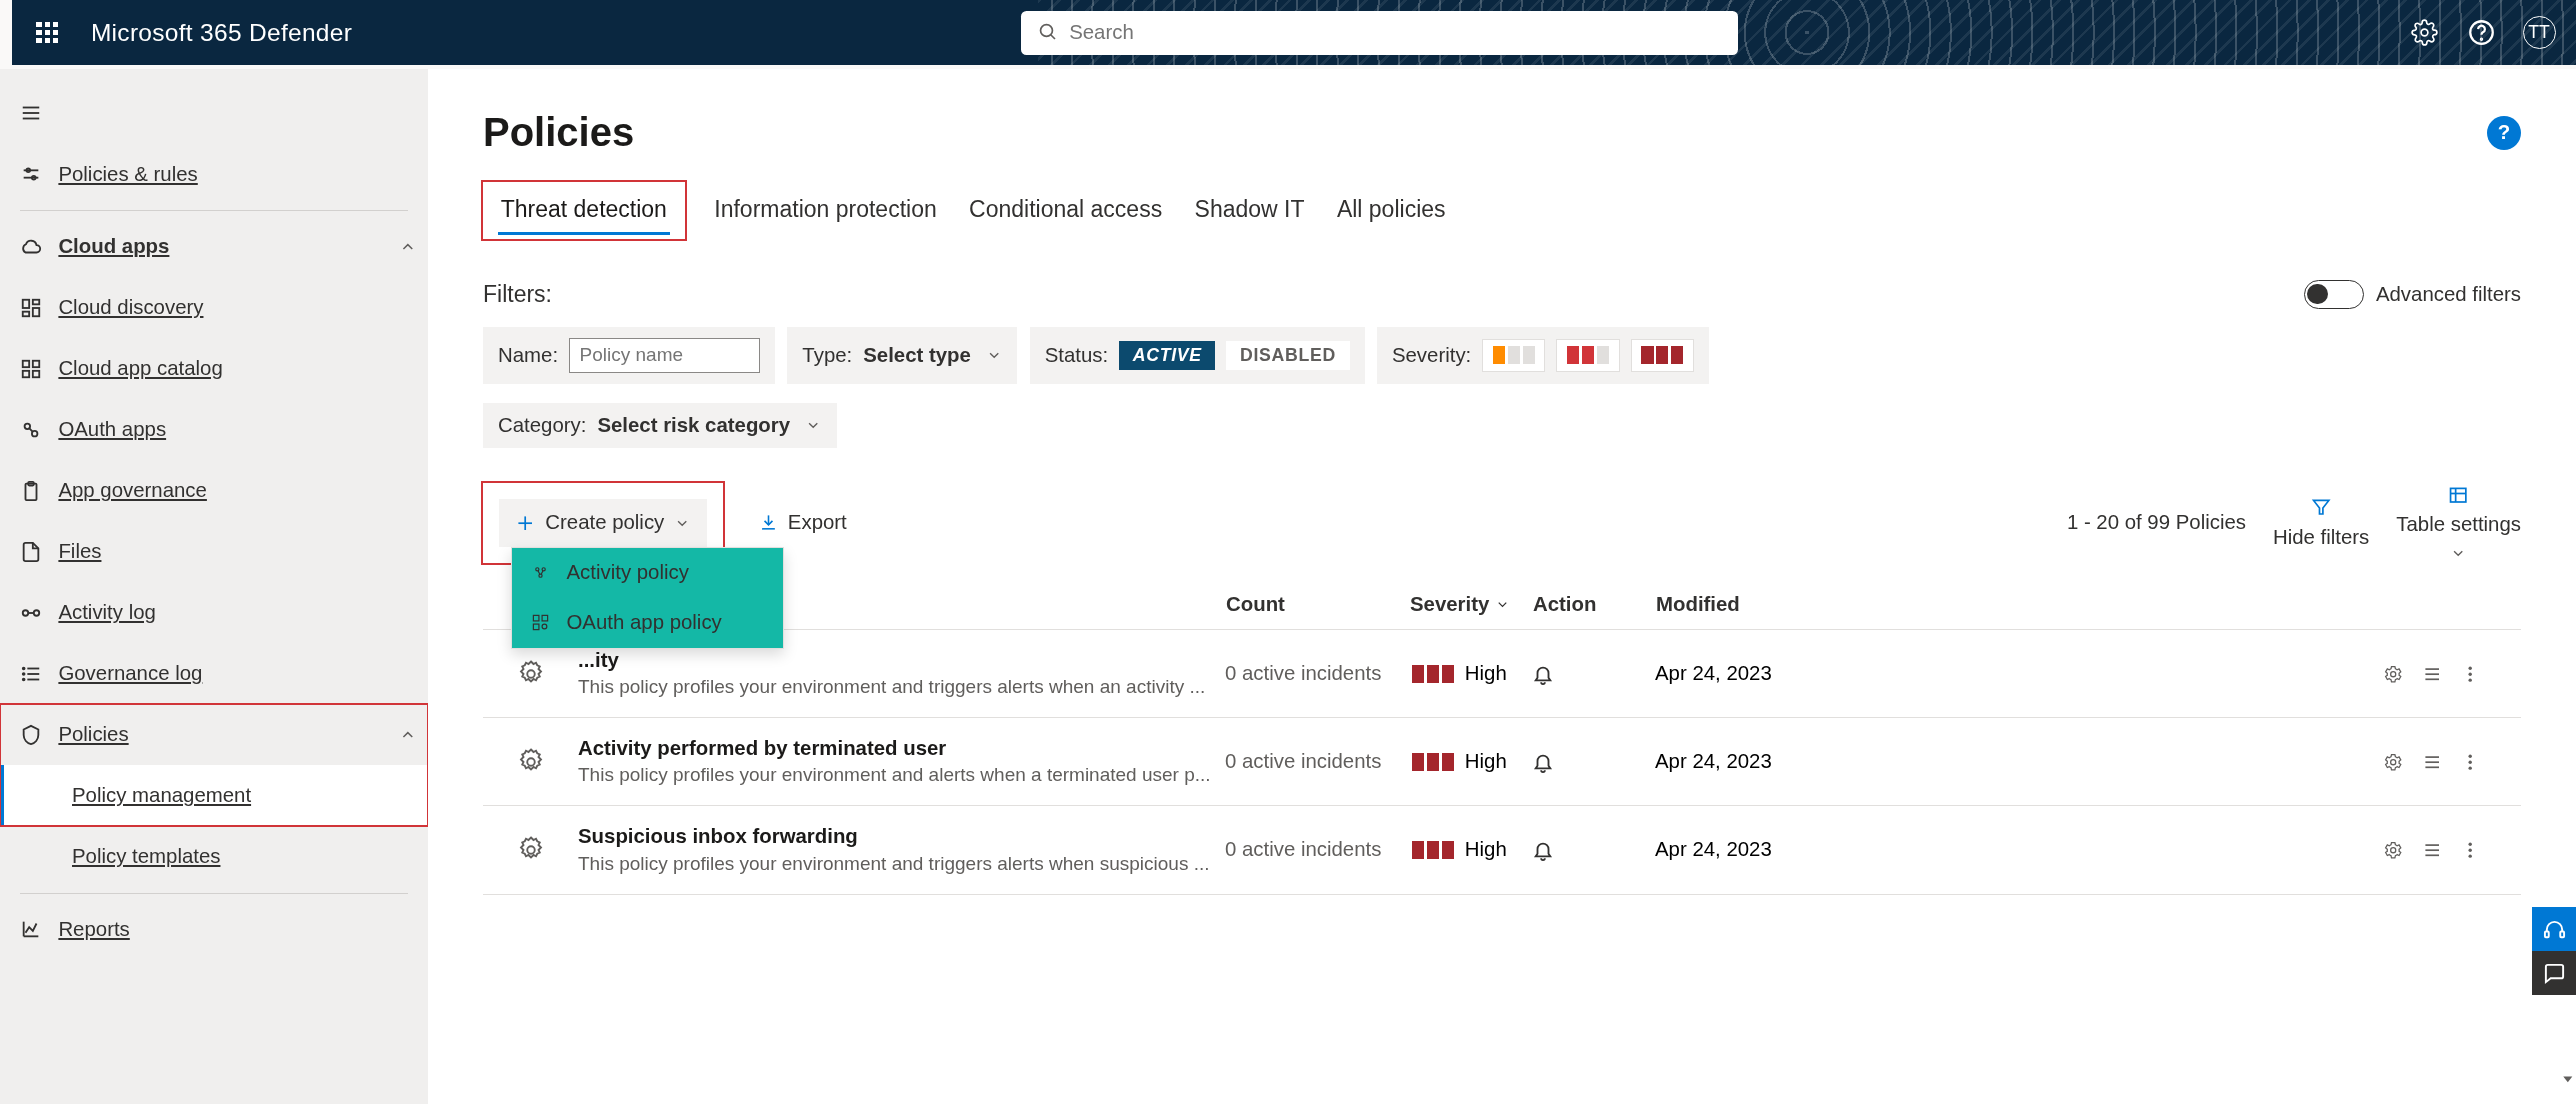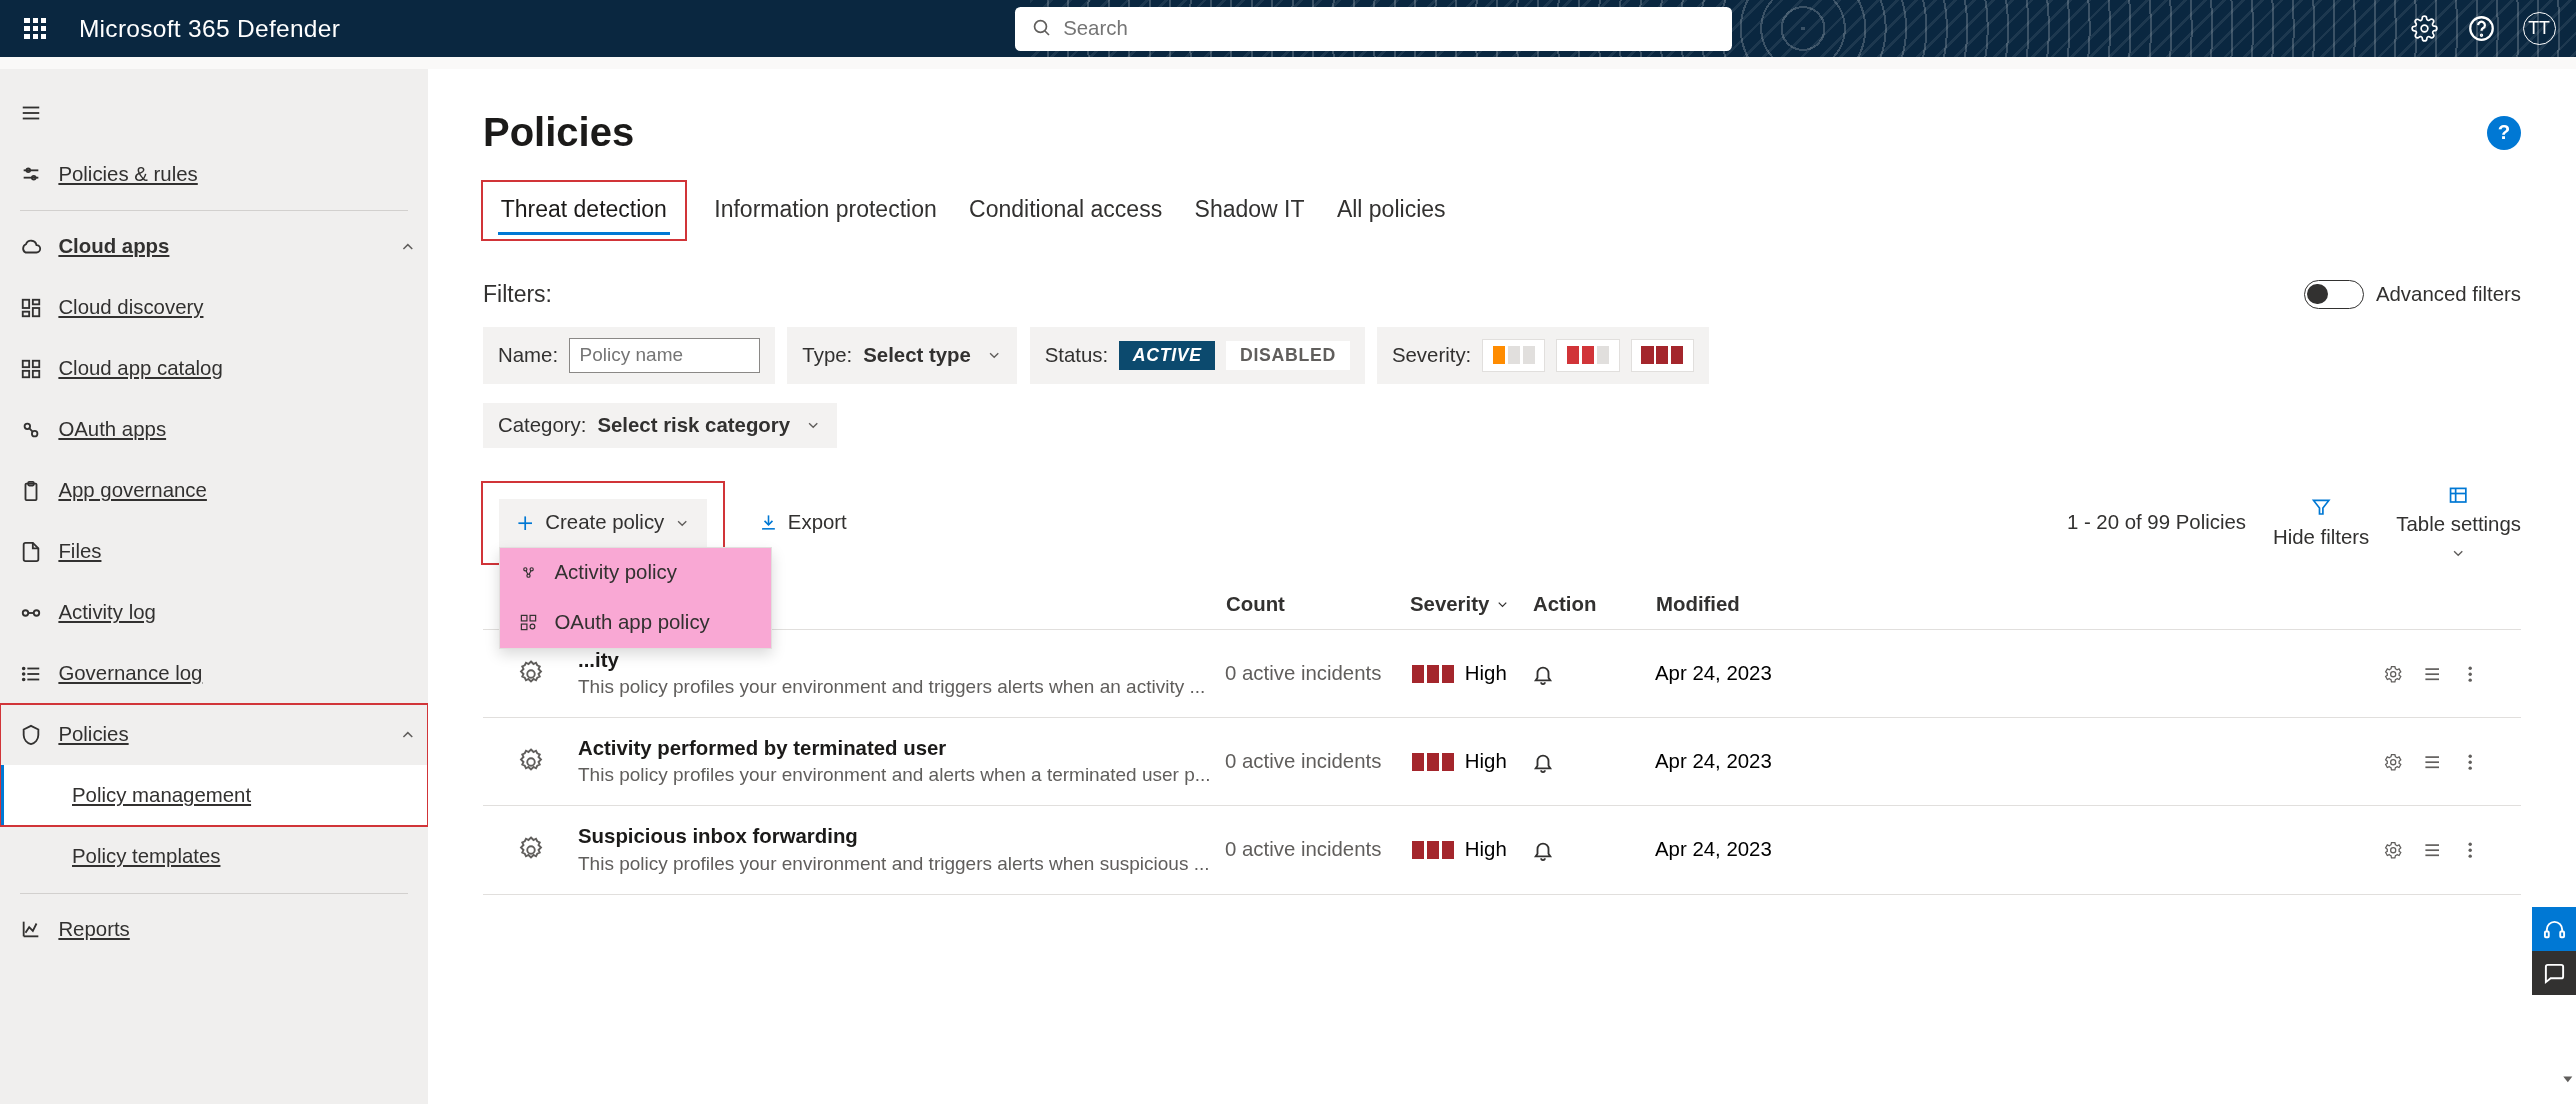--- a/index.html
+++ b/index.html
@@ -1,26 +1,27 @@
 <!DOCTYPE html>
 <html style="font-size:11px"><head>
 <meta charset="utf-8">
 <style>
 * { margin: 0; padding: 0; box-sizing: border-box; font-family: "Segoe UI", Arial, sans-serif; }
 html, body { width: 2576px; height: 1104px; overflow: hidden; background: #faf9f8; }
 
 
 .header {
-  height: 57px;
+  height: 65px;
   background: #0a2740;
   display: flex;
   align-items: center;
   color: #fff;
   position: relative;
   background-image: linear-gradient(90deg, #0a2740 0%, #0a2740 40%, rgba(10,39,64,0.5) 100%);
+  margin-left: 12px;
 }
 .header-circuit {
   position: absolute;
   right: 0; top: 0; bottom: 0;
   width: 60%;
   background: repeating-linear-gradient(135deg, rgba(255,255,255,0.08) 0 2.7px, transparent 2.7px 13.6px),
               repeating-radial-gradient(circle, rgba(255,255,255,0.2) 0 2px, transparent 2px 20.4px);
   pointer-events: none;
 }
 .header .waffle { width: 38px; height: 38px; margin-left: 16.4px; display:flex;align-items:center;justify-content:center; cursor:pointer; }
@@ -125,21 +126,21 @@
 .toolbar { display:flex; align-items:center; padding: 16.4px 0; border-bottom:none; gap:20.4px; position:relative;}
 .toolbar-redbox { outline:2.7px solid #d13438; display:inline-block; padding:16px; position:relative; }
 .tbtn { display:flex; align-items:center; gap:9.5px; font-size:20.4px; color:#323130; padding:12.3px 16.4px; cursor:pointer;}
 .tbtn.primary { background:#f3f2f1; }
 .tbtn .ico { color:#0078d4; }
 .toolbar .right { margin-left:auto; display:flex; align-items:center; gap:27px; font-size:20.4px; color:#323130;}
 .toolbar .right .link { display:flex; align-items:center; gap:8.2px; cursor:pointer;flex-direction:column;}
 .toolbar .right .ico { color:#0078d4;}
 
 
-.dropdown { position:absolute; top:100%; left:0; background:#f9a8d4; border:0.7px solid #e1dfdd; box-shadow:0 5.5px 13.6px rgba(0,0,0,0.15); min-width:273px; z-index:10;}
+.dropdown { position:absolute; top:100%; left:12px; background:#14b8a6; border:0.7px solid #e1dfdd; box-shadow:0 5.5px 13.6px rgba(0,0,0,0.15); min-width:273px; z-index:10;}
 .dropdown .ditem { display:flex; align-items:center; gap:11px; padding:13.6px 19px; font-size:20.4px; cursor:pointer;}
 .dropdown .ditem .dico { width:24.5px; color:#323130;}
 
 
 .table-head { display:flex; border-bottom:0.7px solid #e1dfdd; padding:13.6px 0; font-size:20.4px; font-weight:600; color:#323130;}
 .col-name { flex:0 0 743px; padding-left:95px;}
 .col-count { flex:0 0 184px;}
 .col-sev { flex:0 0 123px; display:flex; align-items:center; gap:5.5px;}
 .col-action { flex:0 0 123px;}
 .col-mod { flex:0 0 232px;}

